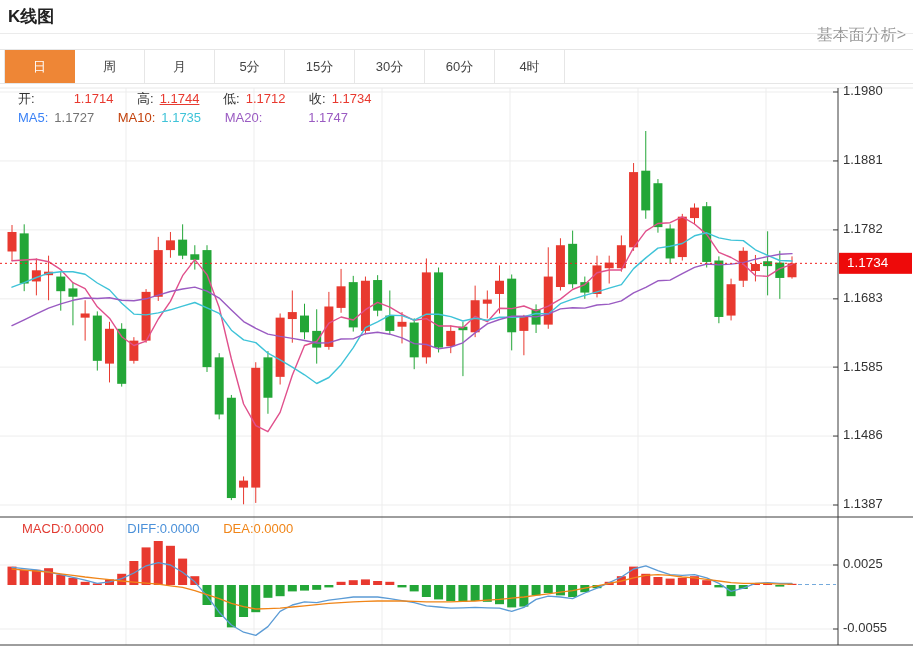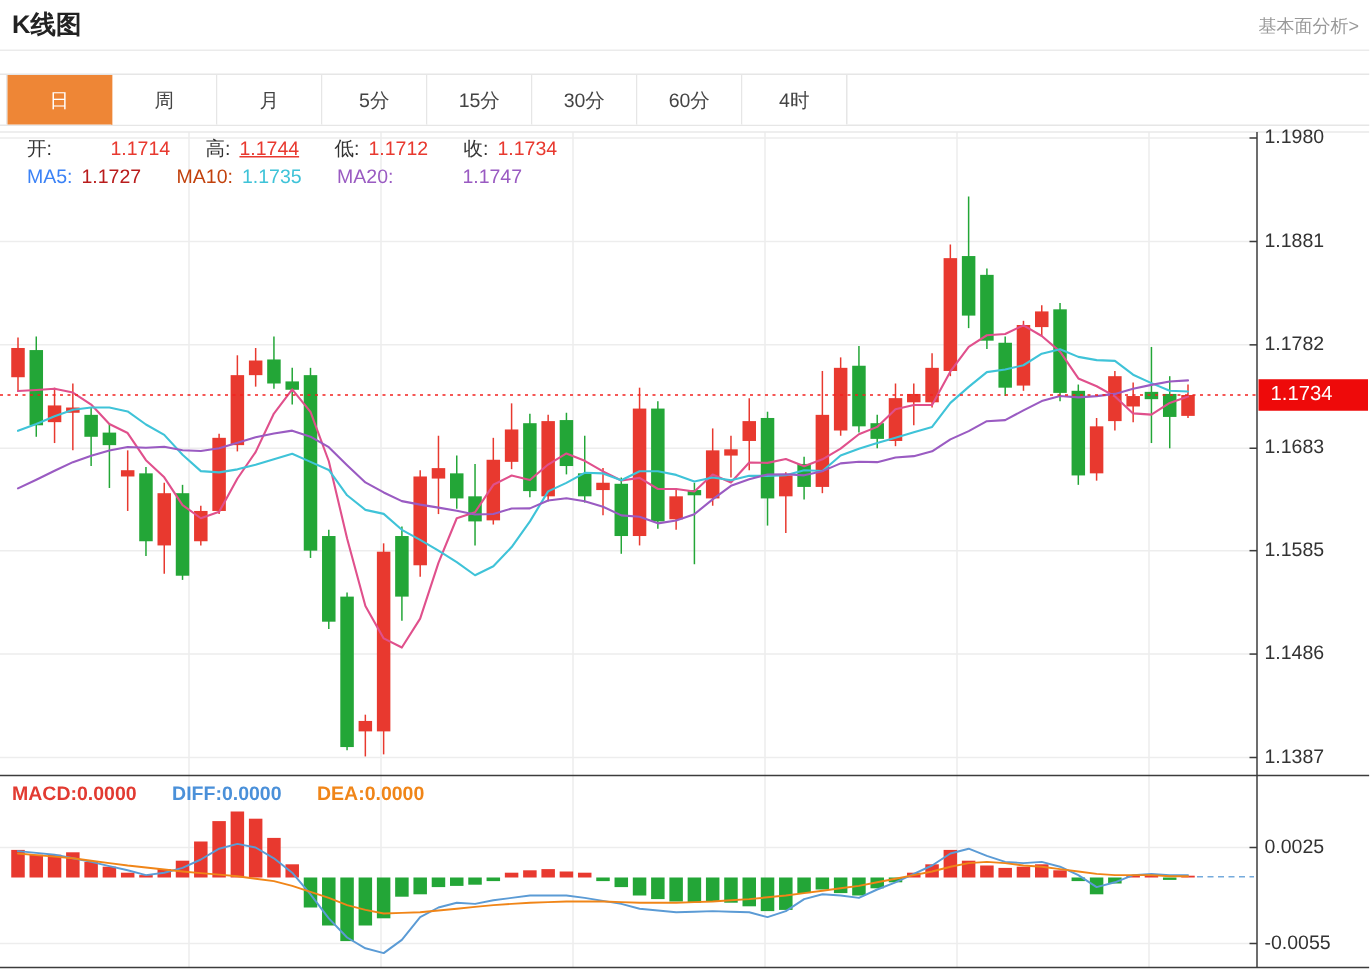--- a/index.html
+++ b/index.html
@@ -1,19 +1,19 @@
 <!DOCTYPE html>
 <html style="--tab-active: #ee8636;"><head>
 <meta charset="utf-8">
 <style>
   html,body{margin:0;padding:0;background:#fff;width:913px;height:650px;overflow:hidden;
     font-family:"Liberation Sans","DejaVu Sans",sans-serif;}
   #stage{position:relative;width:913px;height:650px;background:#fff;}
   .hdr-title{position:absolute;left:8px;top:5px;font-size:17px;font-weight:bold;color:#222;}
-  .hdr-link{position:absolute;right:7px;top:9px;font-size:12px;color:#999;cursor:pointer;text-decoration:none;}
+  .hdr-link{position:absolute;right:7px;top:25px;font-size:16px;color:#999;cursor:pointer;text-decoration:none;}
   .hdr-divider{position:absolute;left:0;top:33px;width:913px;border-top:1px solid #ebebeb;}
   .tabrow{position:absolute;left:0;top:49px;width:913px;height:35px;box-sizing:border-box;
     border-top:1px solid #e6e6e6;border-bottom:1px solid #e6e6e6;background:#fff;}
   .tabs{position:absolute;left:4px;top:0;display:flex;height:33px;border-left:1px solid #e6e6e6;}
   .tab{width:70px;height:33px;line-height:33px;text-align:center;font-size:13px;color:#444;
     background:#fff;border-right:1px solid #e6e6e6;box-sizing:border-box;cursor:pointer;user-select:none;}
   .tab.active{background:var(--tab-active,#ee8636);color:#fff;border-color:var(--tab-active,#ee8636);}
   .legend{position:absolute;font-size:13px;white-space:nowrap;}
   .legend span{margin-right:6px;}
   .lbl{color:#333;}
@@ -286,24 +286,24 @@
     </svg>
 
   <div class="legend" style="left:18px;top:90px;">
     <span class="lbl">开:</span><span style="color: rgb(232, 57, 47); margin-left: 33px;">1.1714</span><span class="gap"></span>
     <span class="lbl">高:</span><span style="color: rgb(232, 57, 47); text-decoration: underline;">1.1744</span><span class="gap"></span>
     <span class="lbl">低:</span><span style="color: rgb(232, 57, 47);">1.1712</span><span class="gap"></span>
     <span class="lbl">收:</span><span style="color: rgb(232, 57, 47);">1.1734</span>
   </div>
 
   <div class="legend" style="left:18px;top:110px;">
-    <span style="color: #3b82f6;">MA5:</span><span style="color: #b91c1c;">1.1727</span><span class="gap"></span>
+    <span style="color: #3b82f6;">MA5:</span><span style="color: #737373;">1.1727</span><span class="gap"></span>
     <span style="color: #c2410c;">MA10:</span><span style="color: rgb(63, 195, 216);">1.1735</span><span class="gap"></span>
     <span style="color: rgb(154, 91, 194); text-align: center;">MA20:</span><span style="color: rgb(154, 91, 194); margin-left: 40px;">1.1747</span>
   </div>
 
-  <div class="legend" style="left:8px;top:521px;font-weight:bold;">
+  <div class="legend" style="left:22px;top:521px;">
     <span style="color: rgb(226, 59, 50);">MACD:</span><span style="margin-left: -6px; color: rgb(226, 59, 50);">0.0000</span><span class="gap"></span>
     <span style="color: rgb(74, 144, 217);">DIFF:</span><span style="margin-left: -6px; color: rgb(74, 144, 217);">0.0000</span><span class="gap"></span>
     <span style="color: rgb(240, 133, 24);">DEA:</span><span style="margin-left: -6px; color: rgb(240, 133, 24);">0.0000</span>
   </div>
 
 </div>
 
 </body></html>

